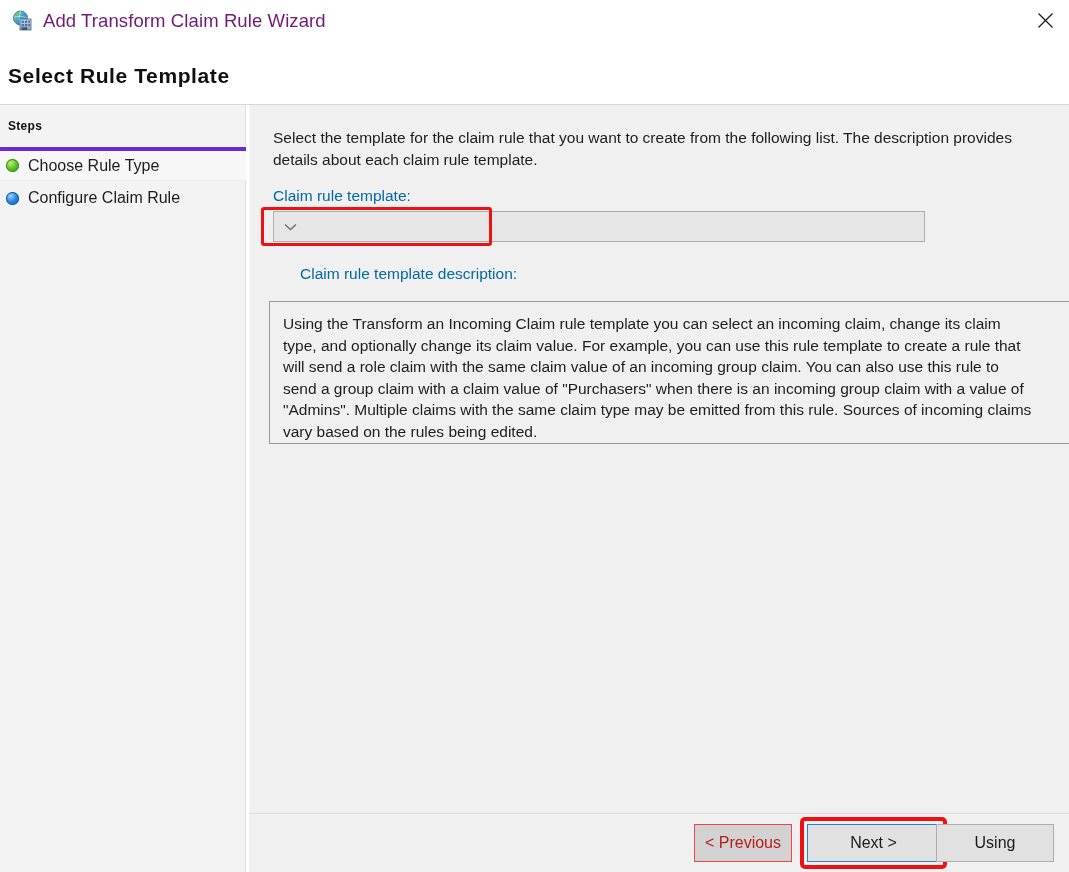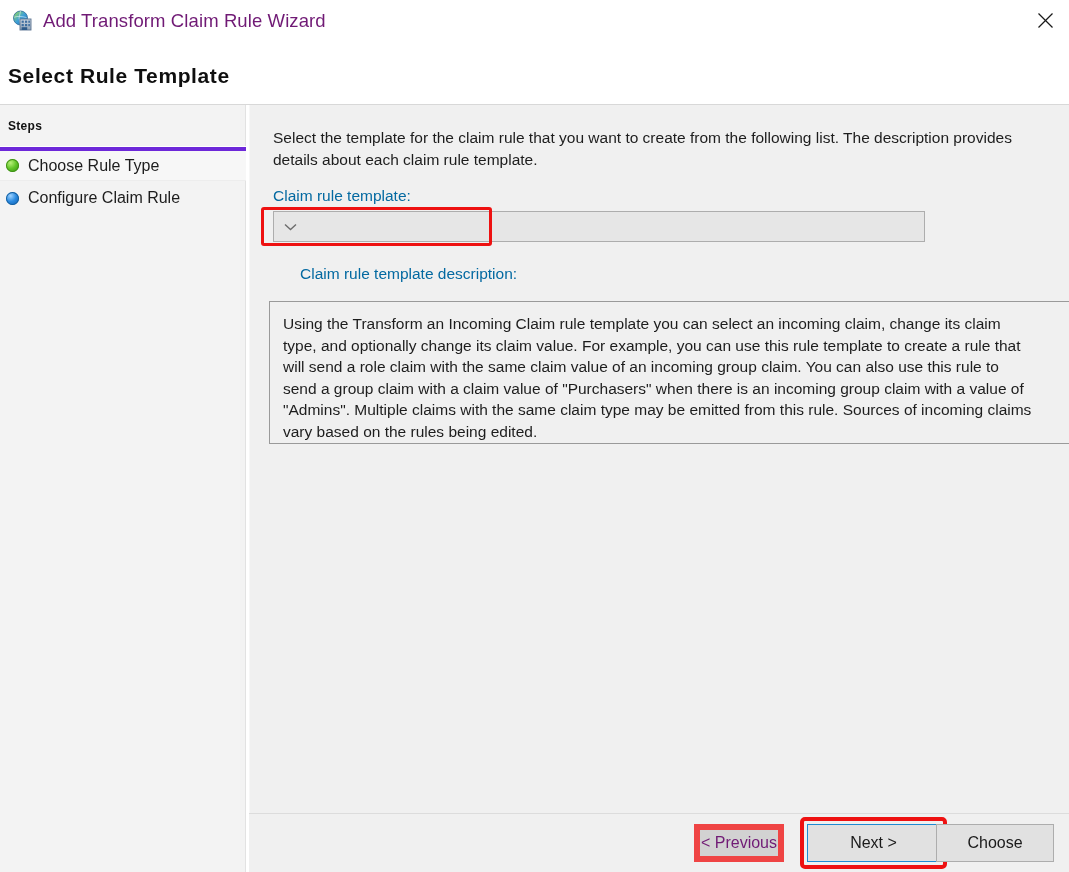--- a/index.html
+++ b/index.html
@@ -275,24 +275,24 @@
     box-sizing: border-box;
     display: flex;
     align-items: center;
     justify-content: center;
     font-size: 16px;
     color: #1a1a1a;
     cursor: default;
   }
   .btn-previous {
     left: 445px;
-    width: 90px;
+    width: 98px;
     background: #d2d2d2;
-    border: 6px solid #ef4444;
-    color: #701a75;
+    border: 1px solid #ef4444;
+    color: #b91c1c;
   }
   .btn-next {
     left: 558px;
     width: 133px;
     background: #e1e1e1;
     border: 1px solid #1f8ad2;
     box-shadow: inset 0 0 0 1px #e1e1e1;
   }
   .btn-cancel {
     left: 687px;
@@ -390,16 +390,16 @@
     <div class="desc-box">
       <div class="desc-text">Using the Transform an Incoming Claim rule template you can select an incoming claim, change its claim type, and optionally change its claim value.  For example, you can use this rule template to create a rule that will send a role claim with the same claim value of an incoming group claim.  You can also use this rule to send a group claim with a claim value of "Purchasers" when there is an incoming group claim with a value of "Admins".  Multiple claims with the same claim type may be emitted from this rule.  Sources of incoming claims vary based on the rules being edited.</div>
     </div>
   </div>
 
   <div class="footer-separator"></div>
   <div class="footer">
     <div class="btn btn-previous">&lt; Previous</div>
     <div class="btn btn-next">Next &gt;</div>
     <div class="highlight-next"></div>
-    <div class="btn btn-cancel">Choose</div>
+    <div class="btn btn-cancel">Using</div>
   </div>
 
 </div>
 
 </body></html>

